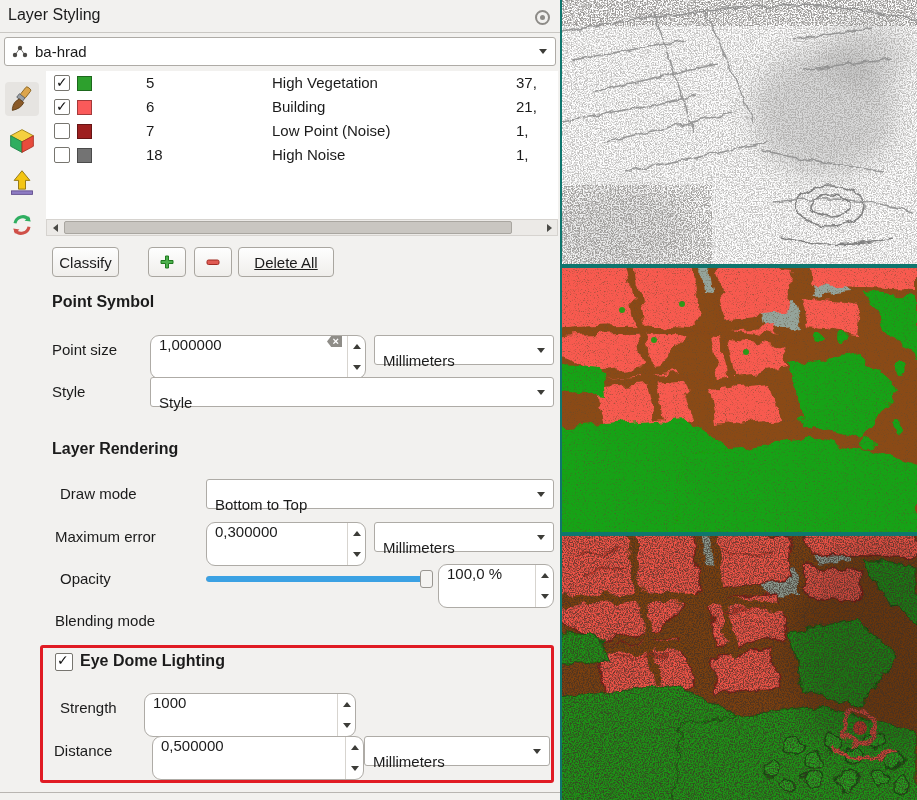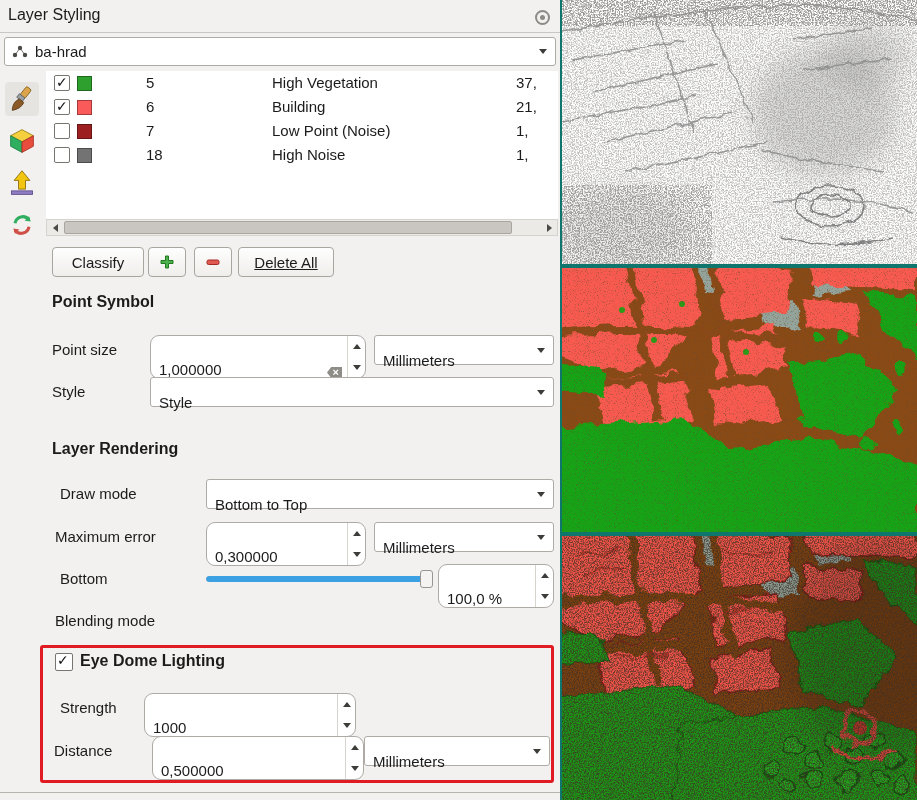--- a/index.html
+++ b/index.html
@@ -35,31 +35,31 @@
   .checkbox.checked::after { content:"\2713"; position:absolute; left:1px; top:-2px; font-size:14px; font-weight:bold; color:#111; line-height:16px; }
 
   .hscroll { position:absolute; left:46px; top:219px; width:512px; height:17px; background:#eceae7; border:1px solid #d6d3cf; box-sizing:border-box; }
   .hs-arrow { position:absolute; top:0; width:16px; height:15px; display:flex; align-items:center; justify-content:center; }
   .hs-left { left:0; } .hs-right { right:0; }
   .hs-thumb { position:absolute; left:17px; top:1px; width:448px; height:13px; background:#c9c6c1; border:1px solid #a9a6a0; border-radius:2px; box-sizing:border-box; }
 
   
   .btn { position:absolute; top:247px; height:30px; background:linear-gradient(#fefefe,#f0eeeb); border:1px solid #a9a6a0;
     border-radius:4px; font-size:15px; display:flex; align-items:center; justify-content:center; box-sizing:border-box; padding:0 10px; }
-  #btn-classify { left:52px; width:92px; }
+  #btn-classify { left:52px; width:67px; }
   #btn-add { left:148px; width:38px; }
   #btn-remove { left:194px; width:38px; }
   #btn-delall { left:238px; width:96px;text-decoration:underline; }
 
   .h { position:absolute; left:52px; font-size:16px; font-weight:bold; }
   .flabel { position:absolute; font-size:15px; height:30px; line-height:30px; }
 
   
   .spin { position:absolute; height:44px; background:#fff; border:1px solid #aeaba6; border-radius:9px; box-sizing:border-box;
-    display:flex; align-items:flex-end; }
+    display:flex; align-items:flex-start; }
   .spin .val { flex:1; padding:0 8px; font-size:15px; white-space:nowrap; overflow:hidden; }
   .clear-ic { width:15px; height:11px; background:#8f8d88; clip-path:polygon(0 50%,28% 0,100% 0,100% 100%,28% 100%);
     position:relative; margin-right:5px; flex:none; }
   .clear-ic::after { content:"\00d7"; position:absolute; right:3px; top:50%; transform:translateY(-54%); color:#fff; font-size:11px; font-weight:bold; line-height:1; }
   .spinbtns { width:17px; height:100%; border-left:1px solid #d7d4cf; display:flex; flex-direction:column; flex:none; }
   .sb { flex:1; display:flex; align-items:center; justify-content:center; }
   .tri-up { width:0; height:0; border-left:4px solid transparent; border-right:4px solid transparent; border-bottom:5px solid #3c3c38; display:block; }
   .tri-dn { width:0; height:0; border-left:4px solid transparent; border-right:4px solid transparent; border-top:5px solid #3c3c38; display:block; }
 
   
@@ -240,21 +240,21 @@
         <span class="sb">
             <span class="tri-dn"></span>
           </span>
       </span>
     </div>
     <div class="combo" style="left:374px;top:522px;width:180px">
       <span class="cval">Millimeters</span>
       <span class="tri-dn carrow"></span>
     </div>
 
-    <div class="flabel" style="left:60px;top:564px">Bottom</div>
+    <div class="flabel" style="left:60px;top:564px">Opacity</div>
     <div class="slider">
       <div class="sl-track">
         <div class="sl-fill" style="width: 100%;"></div>
       </div>
       <div class="sl-handle"></div>
     </div>
     <div class="spin" style="left:438px;top:564px;width:116px">
       <span class="val">100,0 %</span>
       <span class="spinbtns">
         <span class="sb">

